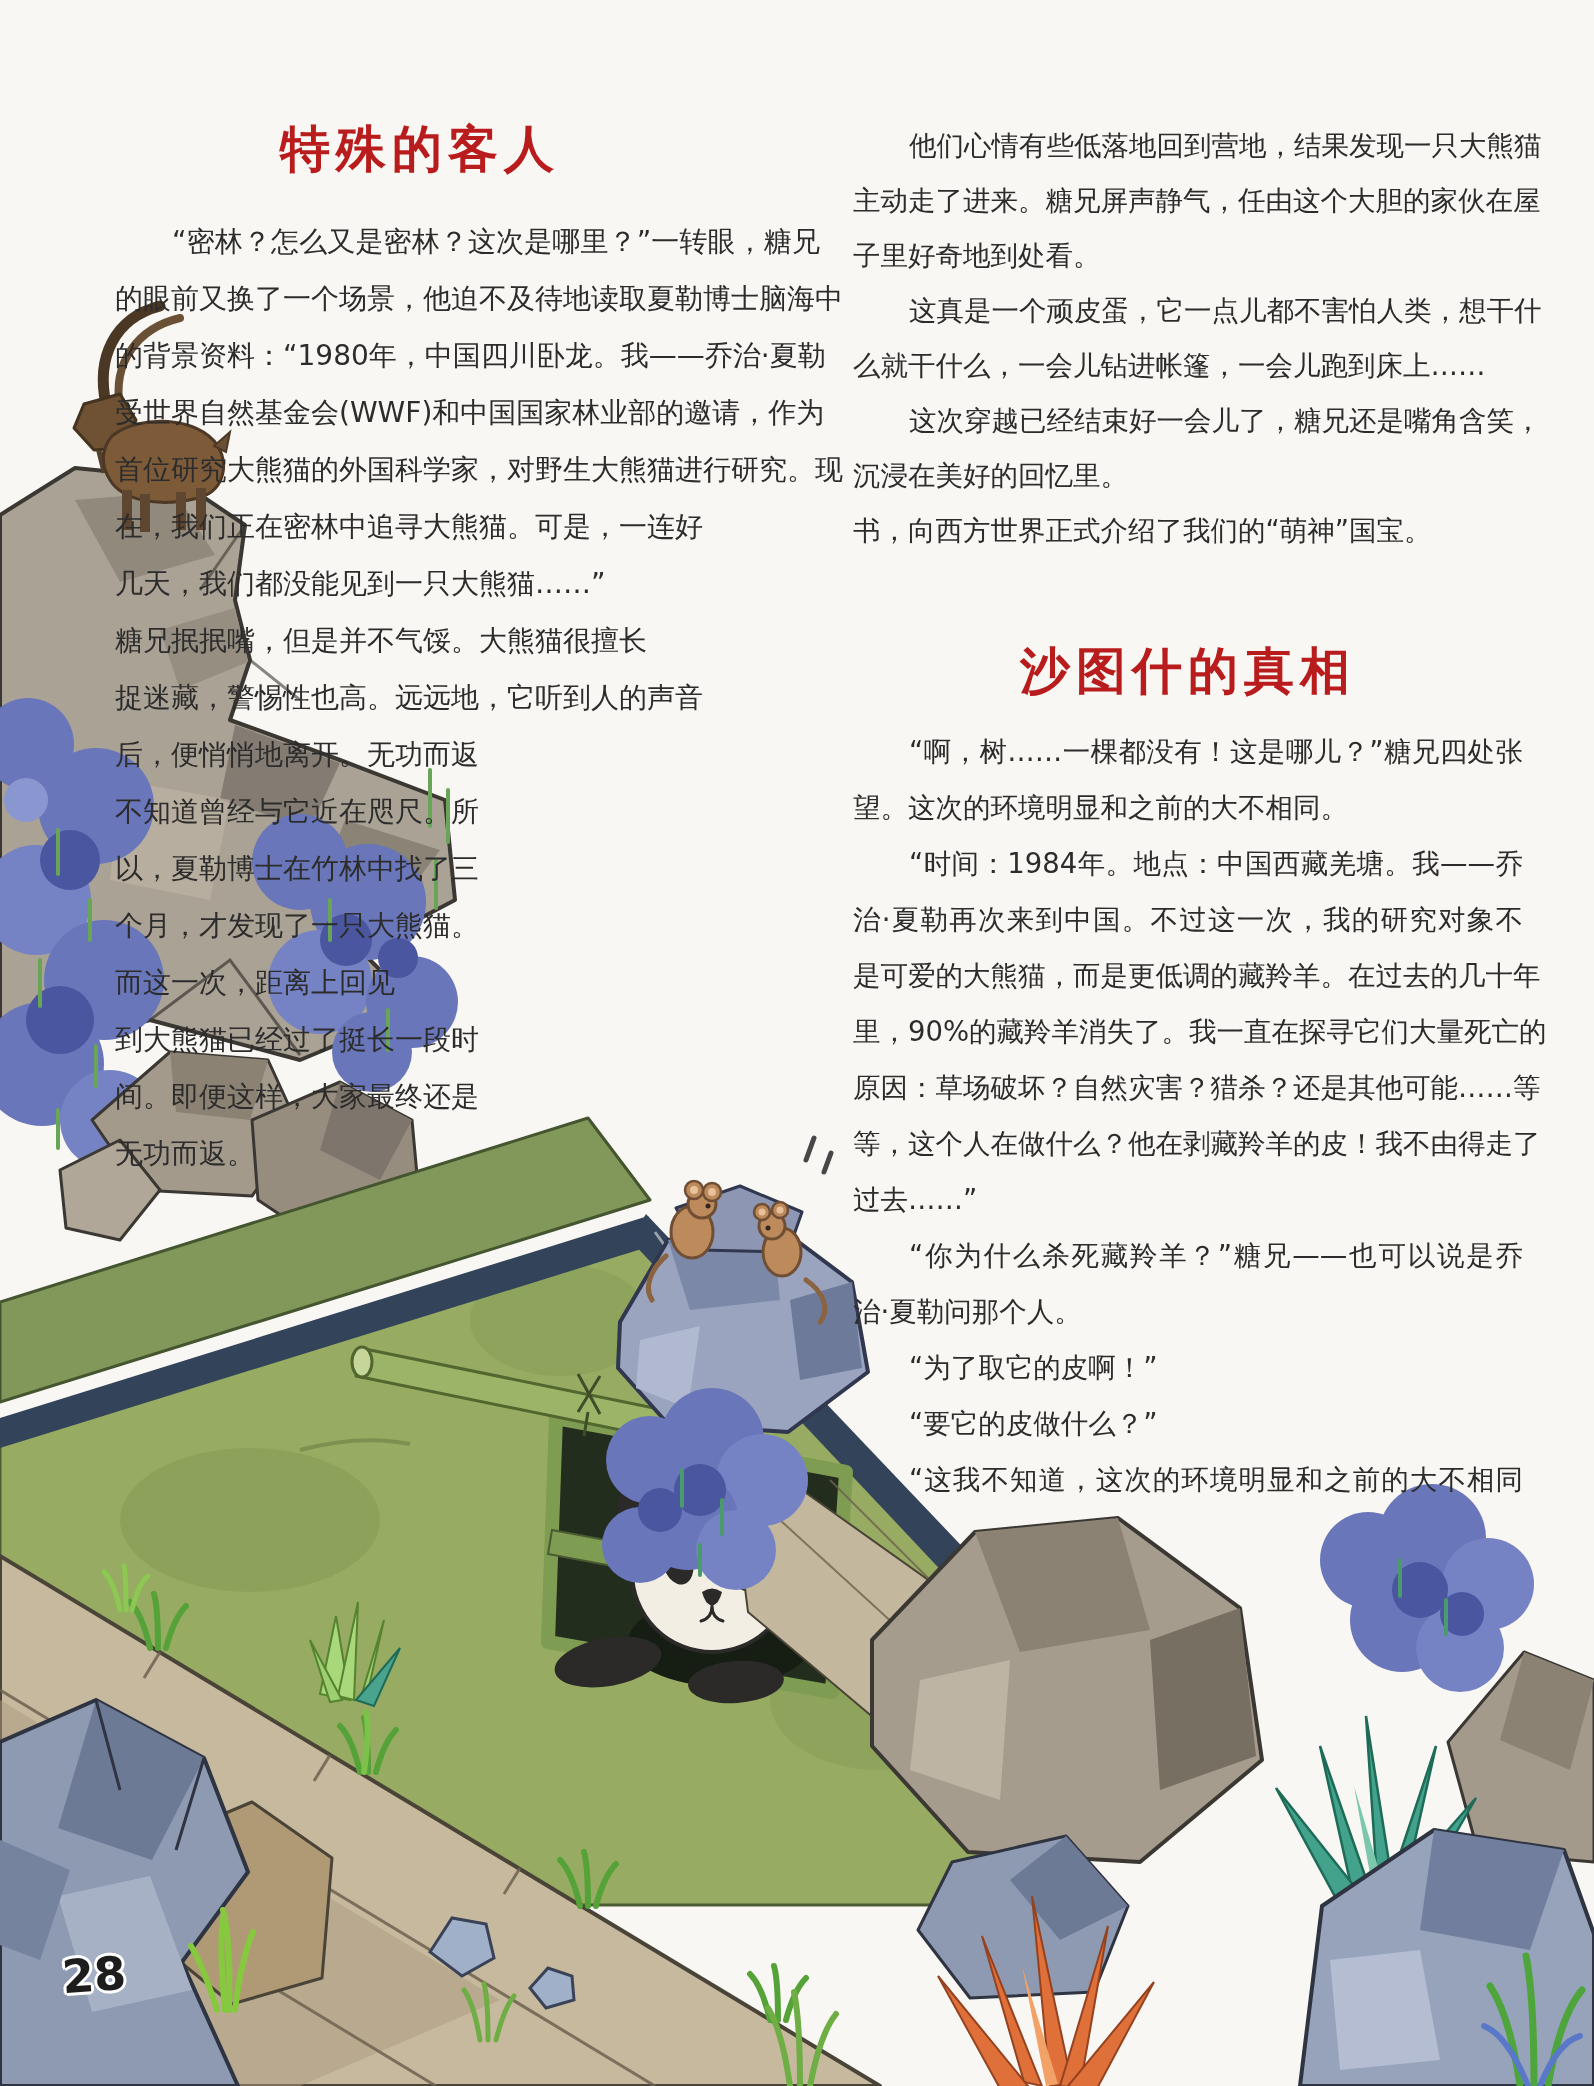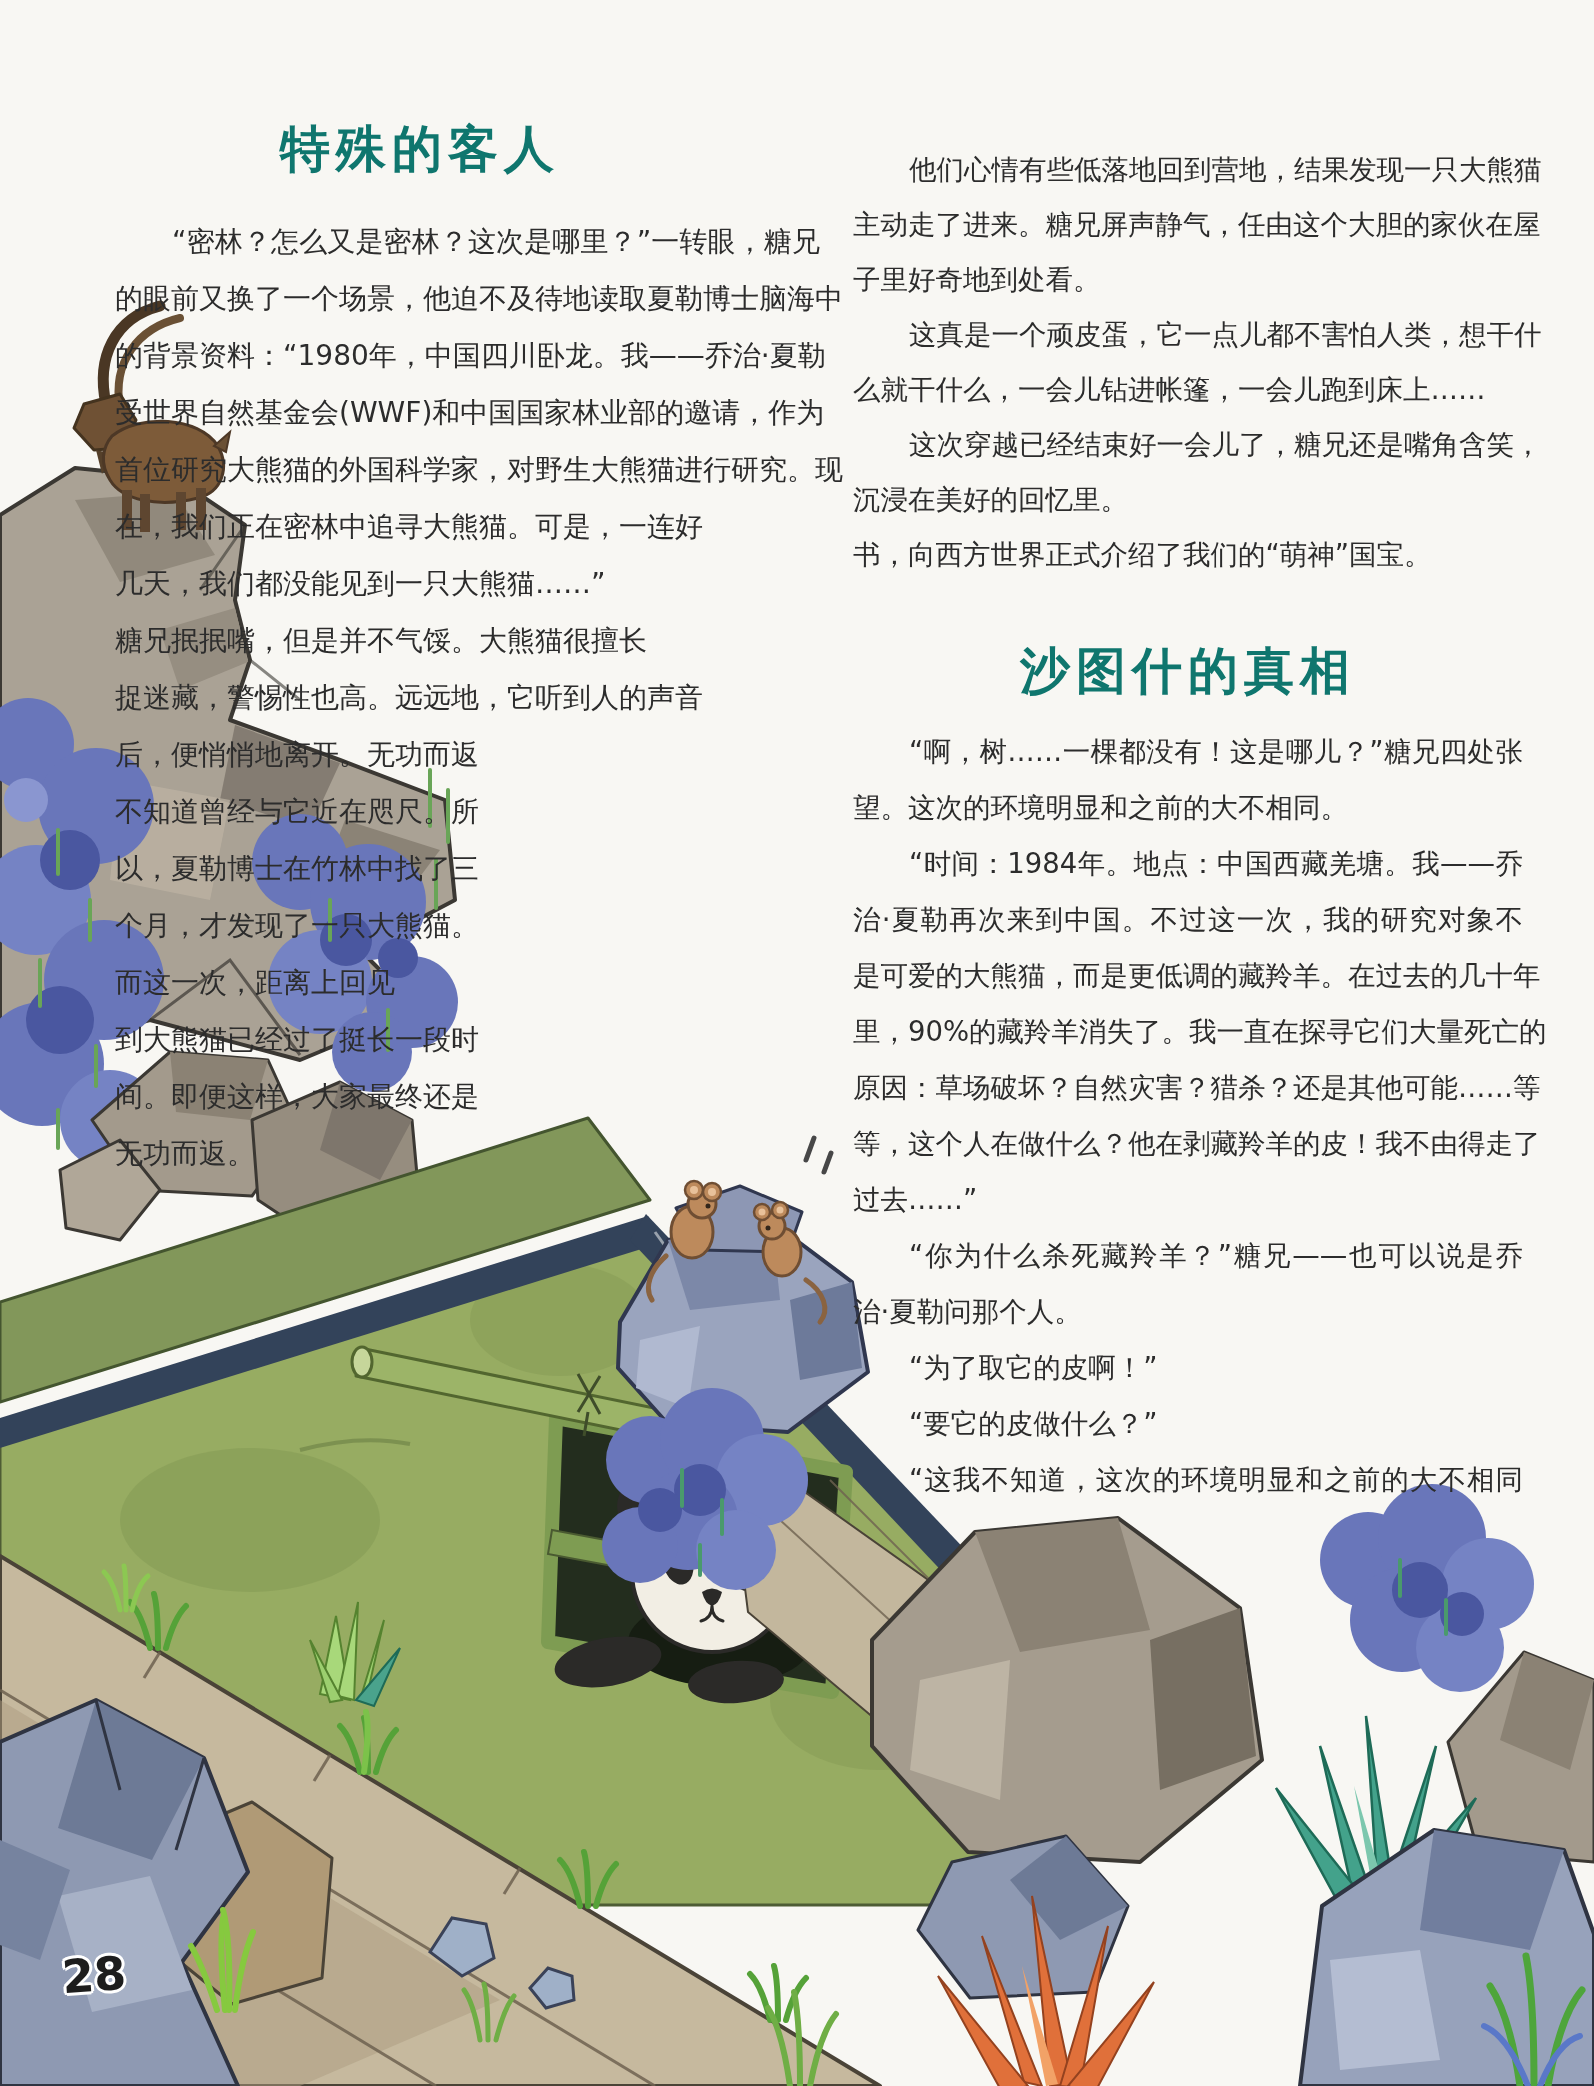--- a/index.html
+++ b/index.html
@@ -6,29 +6,29 @@
   .page {
     position:relative; width:1594px; height:2086px;
     background:#f8f7f3; overflow:hidden;
     font-family:"DejaVu Sans","Liberation Sans",sans-serif;
     color:#2c2c2c;
   }
   .art { position:absolute; left:0; top:0; width:1594px; height:2086px; }
 
   .heading {
     position:absolute; text-align:center;
-    font-size:50px; font-weight:bold; color:#0f766e;
+    font-size:50px; font-weight:bold; color:#b91c1c;
     letter-spacing:6px; white-space:nowrap;
   }
   .h-left  { left:115px; top:116px; width:610px; }
   .h-right { left:853px; top:638px; width:670px; }
 
   .lines { position:absolute; }
   .lines-left      { left:115px; top:213px; width:705px; }
-  .lines-right-top { left:853px; top:142px; width:670px; }
+  .lines-right-top { left:853px; top:118px; width:670px; }
   .lines-right-bot { left:853px; top:723px; width:670px; }
 
   .ln { white-space:nowrap; font-size:28px; }
   .lines-left .ln      { height:57px; line-height:57px; font-size:28px; }
   .lines-right-top .ln { height:55px; line-height:55px; font-size:27.5px; }
   .lines-right-bot .ln { height:56px; line-height:56px; font-size:27.5px; }
 
   .j    { text-align:justify; text-align-last:justify; text-justify:inter-ideograph; }
   .ra   { }
   .ind  { text-indent:57px; }

